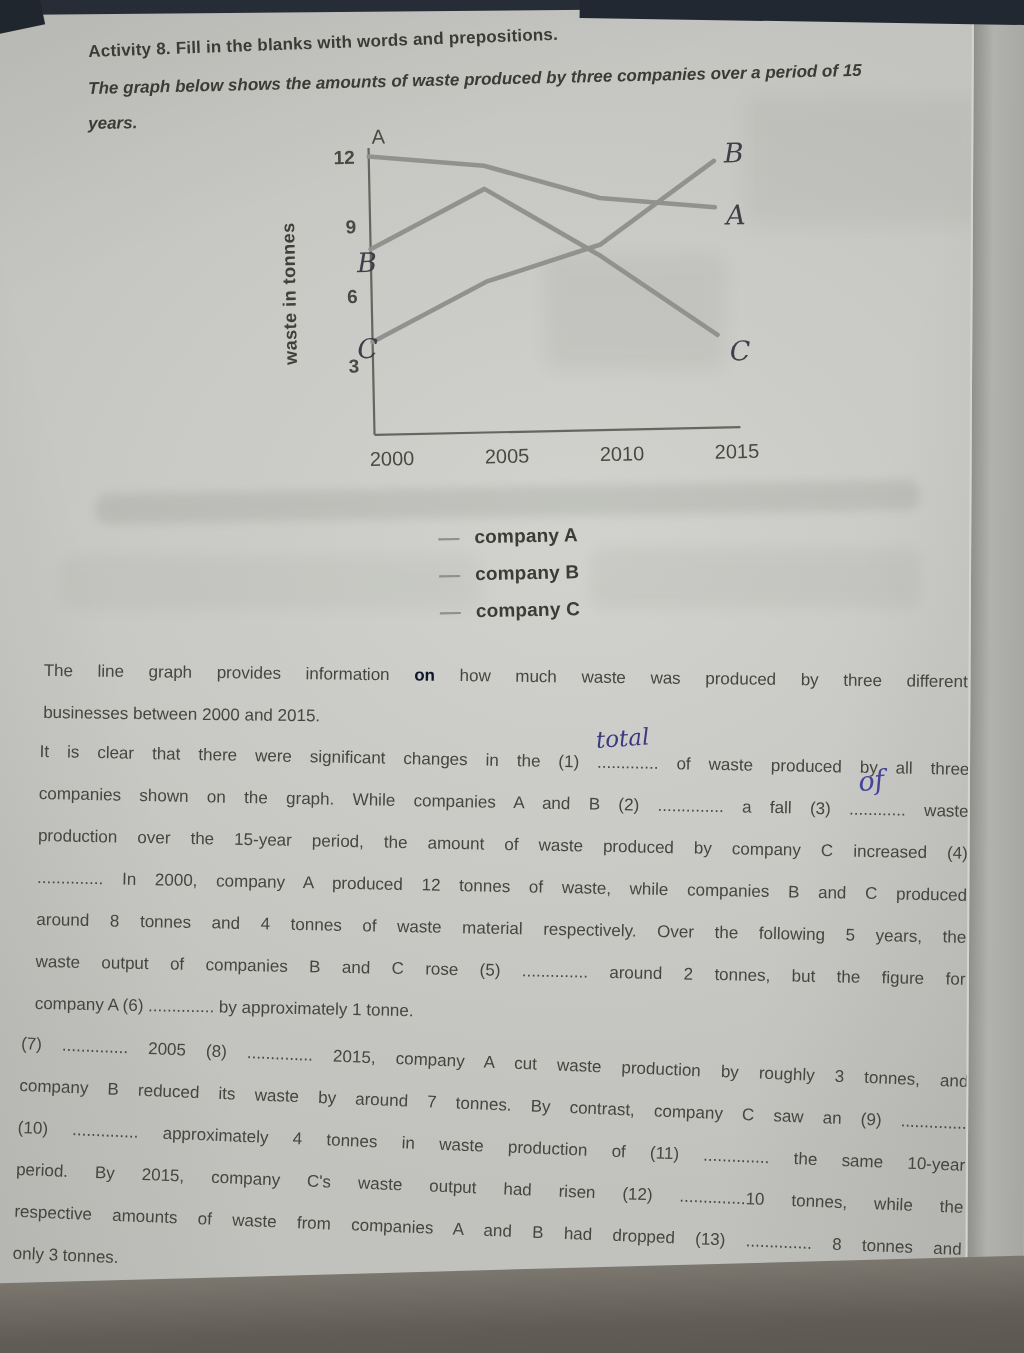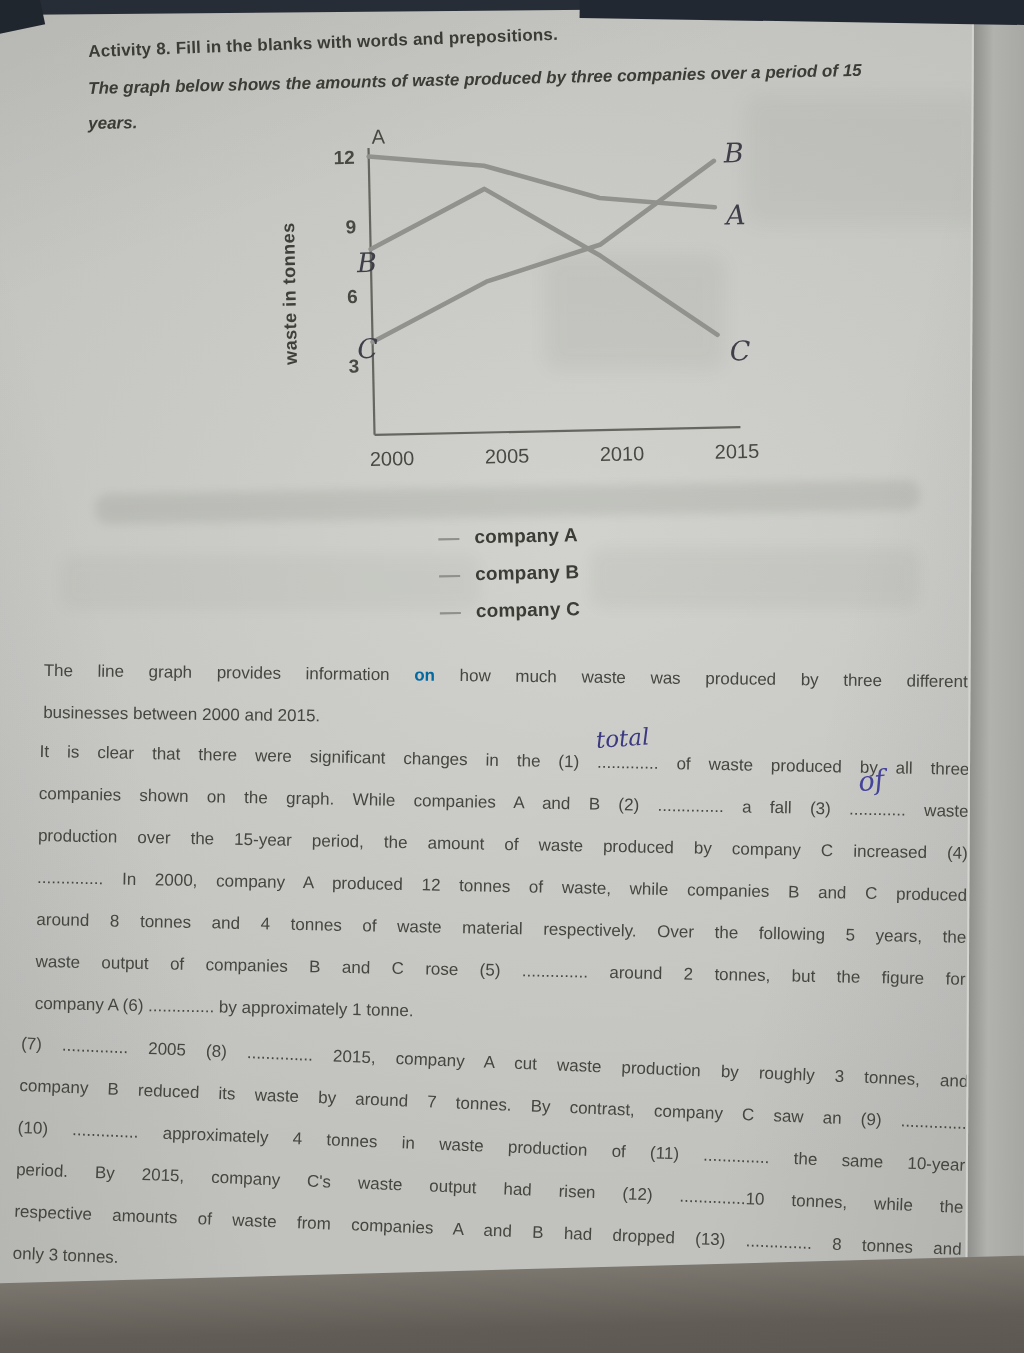--- a/index.html
+++ b/index.html
@@ -52,21 +52,21 @@
   .lr{display:flex;align-items:center;height:37px;}
   .dash{width:36px;font-weight:bold;font-size:21px;color:#8f908b;}
   .ltxt{font-weight:bold;font-size:19px;color:#3b3c35;letter-spacing:.2px;}
   
   .para{position:absolute;font-size:17px;color:#45463f;}
   .tl{height:42px;line-height:42px;text-align:justify;text-align-last:justify;}
   .tl.last{text-align-last:left;}
   .p1{left:44px;top:650px;width:924px;transform:rotate(0.7deg);transform-origin:left top;}
   .p2{left:40px;top:731px;width:930px;transform:rotate(1.1deg);transform-origin:left top;}
   .p3{left:22px;top:1023px;width:948px;transform:rotate(2.3deg);transform-origin:left top;}
-  .para b{color:#0369a1;}
+  .para b{color:#0f172a;}
   .blank{position:relative;display:inline;}
   .hw{position:absolute;font-family:"DejaVu Serif",serif;font-style:italic;white-space:nowrap;}
   .hw1{left:-2px;top:-36px;font-size:23px;color:#3b3980;transform:rotate(-5deg);}
   .hw3{left:8px;top:-40px;font-size:27px;color:#45439a;transform:rotate(-7deg);}
 </style>
 </head>
 <body>
 
 <div class="photo">
 

